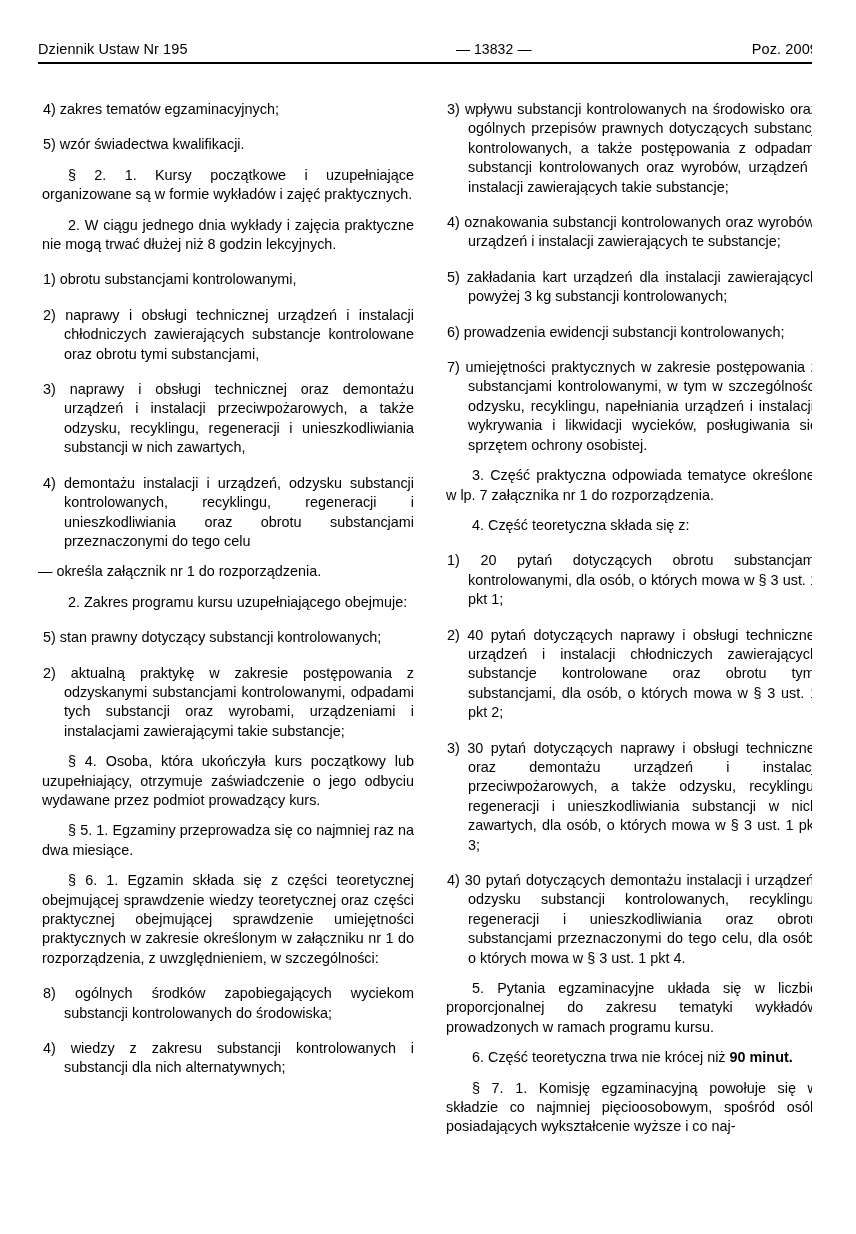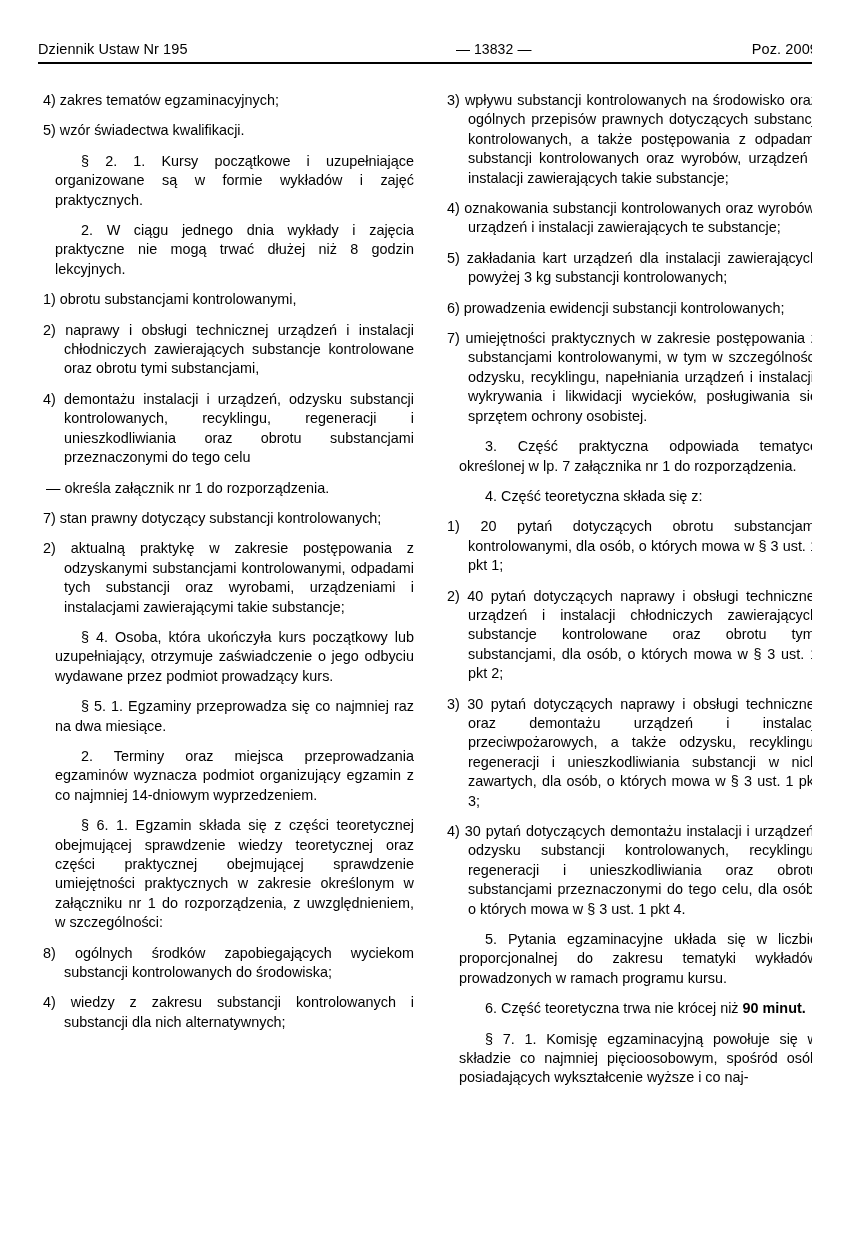--- a/index.html
+++ b/index.html
@@ -59,43 +59,43 @@
     display: flex;
     justify-content: space-between;
   }
   .col {
     width: 376px;
     box-sizing: border-box;
   }
 
   
   .p {
-    margin: 0 0 11px 17px;
+    margin: 0 0 11px 4px;
     font-size: 14.4px;
     line-height: 19.4px;
     text-align: justify;
     text-justify: inter-word;
     hyphens: manual;
   }
   .p.indent {
     text-indent: 26px;
   }
   
   .li {
-    margin: 7px 0 11px 0;
+    margin: 16px 0 11px 0;
     padding-left: 26px;
     text-indent: -21px;
     font-size: 14.4px;
     line-height: 19.4px;
     text-align: justify;
     text-justify: inter-word;
   }
   
   .dash {
-    margin: 0 0 11px 8px;
+    margin: 0 0 11px 0;
     padding-left: 26px;
     text-indent: -26px;
     font-size: 14.4px;
     line-height: 19.4px;
     text-align: left;
   }
   .last { margin-bottom: 0; }
   b, .b { font-weight: bold; }
 </style>
 </head>
@@ -111,27 +111,28 @@
   <div class="rule"></div>
 
   <div class="columns">
     <div class="col" id="col-left">
         <p class="li">4) zakres tematów egzaminacyjnych;</p>
         <p class="li">5) wzór świadectwa kwalifikacji.</p>
         <p class="p indent">§ 2. 1. Kursy początkowe i uzupełniające organizowane są w formie wykładów i zajęć praktycznych.</p>
         <p class="p indent">2. W ciągu jednego dnia wykłady i zajęcia praktyczne nie mogą trwać dłużej niż 8 godzin lekcyjnych.</p>
         <p class="li">1) obrotu substancjami kontrolowanymi,</p>
         <p class="li">2) naprawy i obsługi technicznej urządzeń i instalacji chłodniczych zawierających substancje kontrolowane oraz obrotu tymi substancjami,</p>
+        <p class="li">3) naprawy i obsługi technicznej oraz demontażu urządzeń i instalacji przeciwpożarowych, a także odzysku, recyklingu, regeneracji i unieszkodliwiania substancji w nich zawartych,</p>
         <p class="li">4) demontażu instalacji i urządzeń, odzysku substancji kontrolowanych, recyklingu, regeneracji i unieszkodliwiania oraz obrotu substancjami przeznaczonymi do tego celu</p>
         <p class="dash">— określa załącznik nr 1 do rozporządzenia.</p>
-        <p class="li">7) stan prawny dotyczący substancji kontrolowanych;</p>
+        <p class="p indent">2. Zakres programu kursu uzupełniającego obejmuje:</p>
+        <p class="li">5) stan prawny dotyczący substancji kontrolowanych;</p>
         <p class="li">2) aktualną praktykę w zakresie postępowania z odzyskanymi substancjami kontrolowanymi, odpadami tych substancji oraz wyrobami, urządzeniami i instalacjami zawierającymi takie substancje;</p>
         <p class="p indent">§ 4. Osoba, która ukończyła kurs początkowy lub uzupełniający, otrzymuje zaświadczenie o jego odbyciu wydawane przez podmiot prowadzący kurs.</p>
         <p class="p indent">§ 5. 1. Egzaminy przeprowadza się co najmniej raz na dwa miesiące.</p>
-        <p class="p indent">2. Terminy oraz miejsca przeprowadzania egzaminów wyznacza podmiot organizujący egzamin z co najmniej 14-dniowym wyprzedzeniem.</p>
         <p class="p indent">§ 6. 1. Egzamin składa się z części teoretycznej obejmującej sprawdzenie wiedzy teoretycznej oraz części praktycznej obejmującej sprawdzenie umiejętności praktycznych w zakresie określonym w załączniku nr 1 do rozporządzenia, z uwzględnieniem, w szczególności:</p>
         <p class="li">8) ogólnych środków zapobiegających wyciekom substancji kontrolowanych do środowiska;</p>
         <p class="li last">4) wiedzy z zakresu substancji kontrolowanych i substancji dla nich alternatywnych;</p>
       </div>
     <div class="col" id="col-right">
         <p class="li">3) wpływu substancji kontrolowanych na środowisko oraz ogólnych przepisów prawnych dotyczących substancji kontrolowanych, a także postępowania z odpadami substancji kontrolowanych oraz wyrobów, urządzeń i instalacji zawierających takie substancje;</p>
         <p class="li">4) oznakowania substancji kontrolowanych oraz wyrobów, urządzeń i instalacji zawierających te substancje;</p>
         <p class="li">5) zakładania kart urządzeń dla instalacji zawierających powyżej 3 kg substancji kontrolowanych;</p>
         <p class="li">6) prowadzenia ewidencji substancji kontrolowanych;</p>
         <p class="li">7) umiejętności praktycznych w zakresie postępowania z substancjami kontrolowanymi, w tym w szczególności odzysku, recyklingu, napełniania urządzeń i instalacji, wykrywania i likwidacji wycieków, posługiwania się sprzętem ochrony osobistej.</p>

